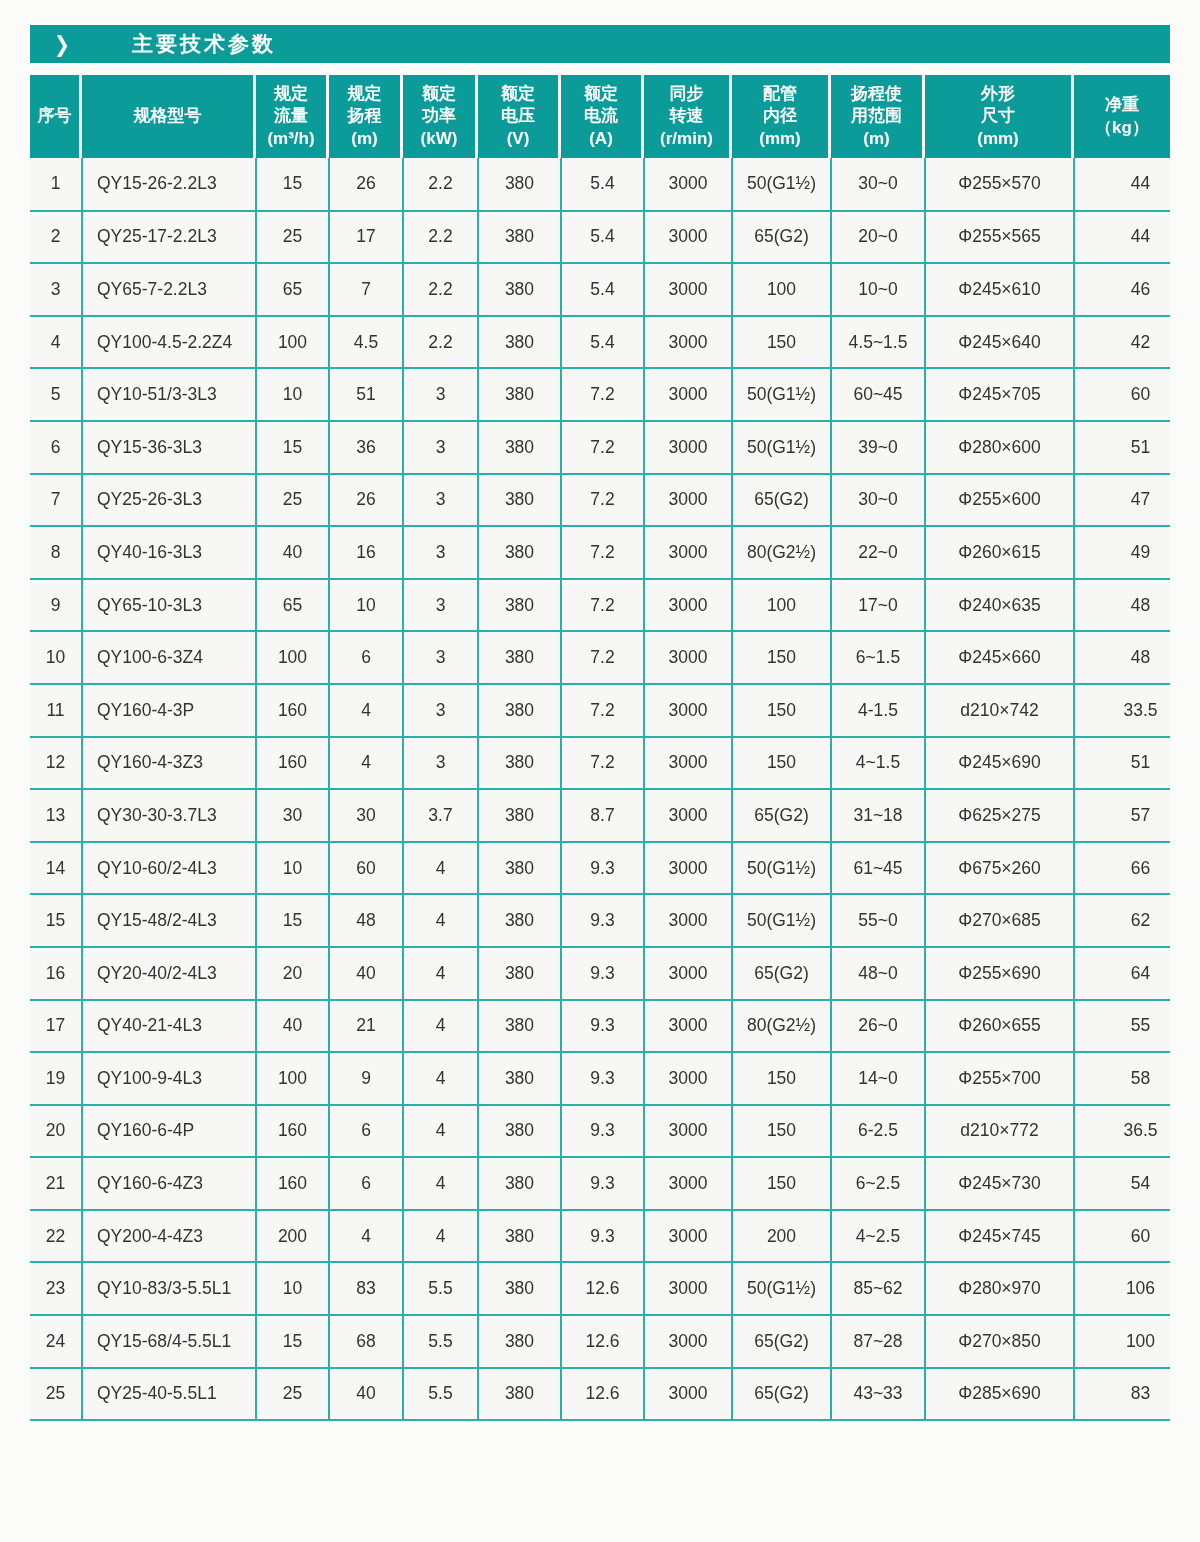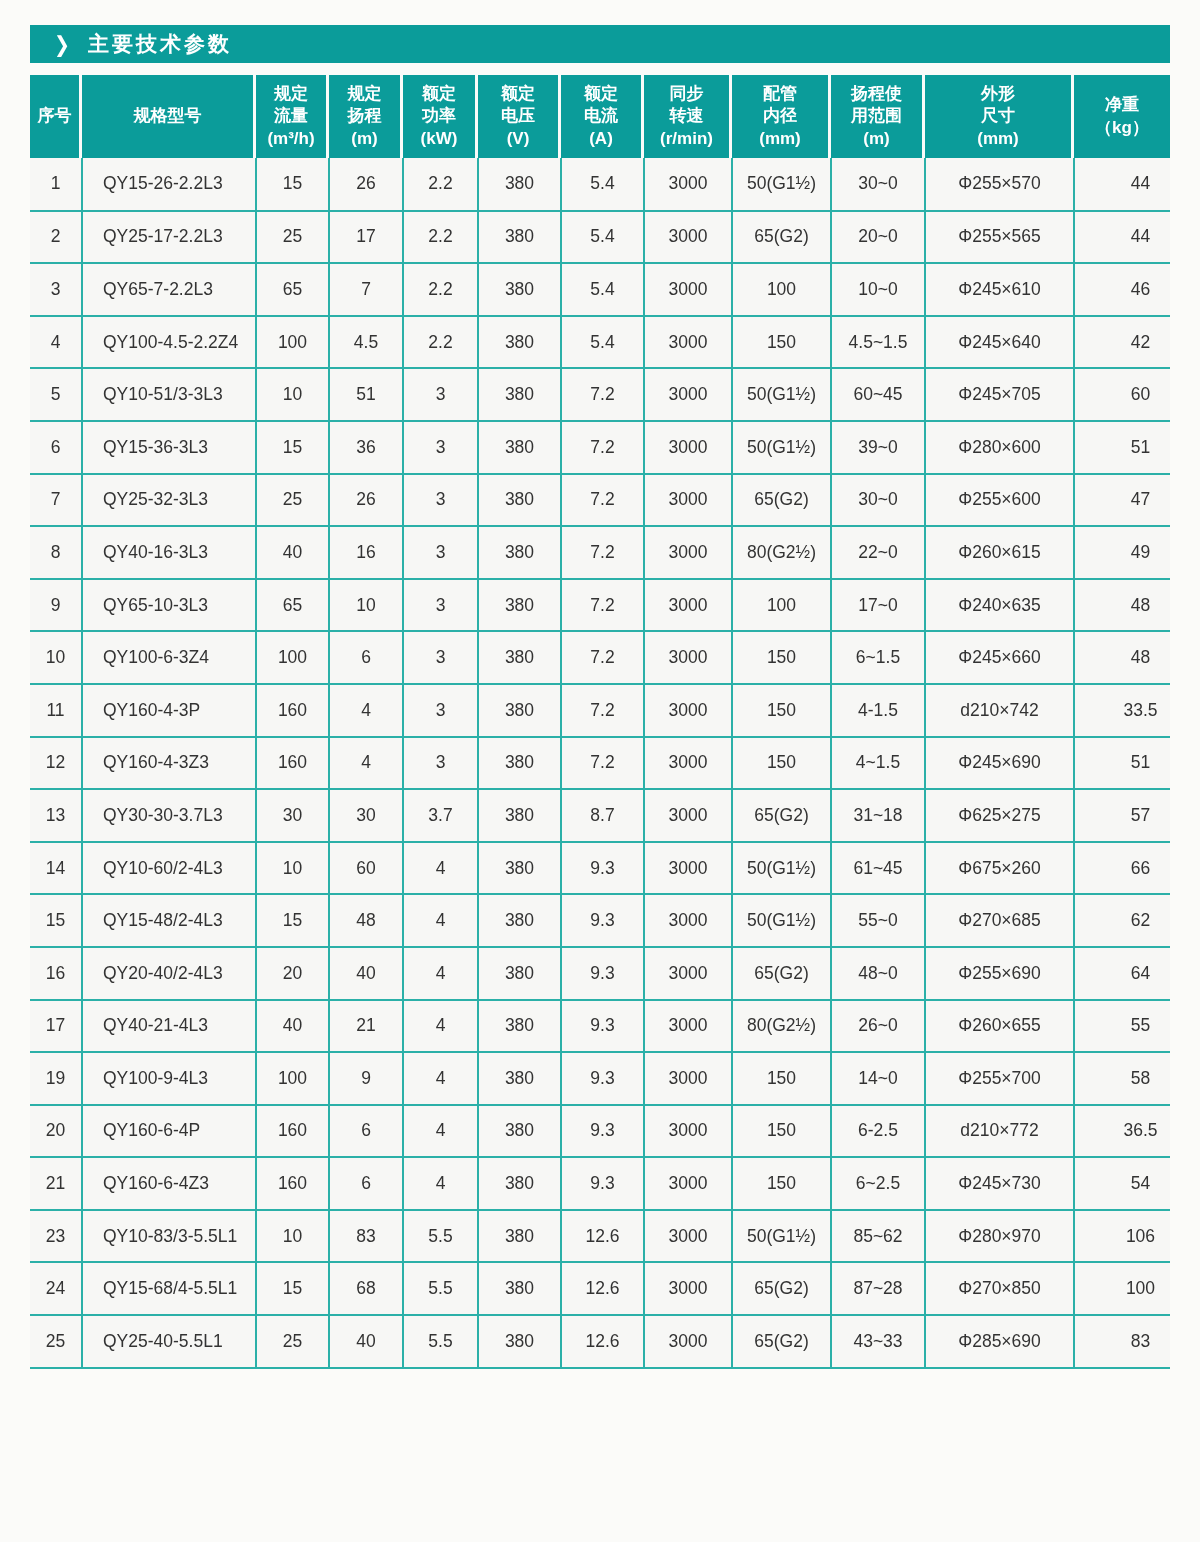--- a/index.html
+++ b/index.html
@@ -34,20 +34,21 @@
   .title-bar .arrow{
     font-size:19px;
     font-weight:bold;
     margin-right:18px;
     transform:scaleY(1.15);
   }
   .title-bar .title-text{
     font-size:21px;
     font-weight:bold;
     letter-spacing:3px;
+    margin-left:44px;
   }
   table{
     width:1140px;
     table-layout:fixed;
     border-spacing:0;
   }
   .header-table{
     margin-top:12px;
     border-collapse:separate;
   }
@@ -76,21 +77,21 @@
     vertical-align:middle;
     padding:0;
     overflow:hidden;
     white-space:nowrap;
   }
   .body-table td:first-child{border-left:none;}
   .body-table td:last-child{border-right:none;padding-left:36px;}
   .body-table tr:first-child td{border-top:none;}
   .body-table td.model{
     text-align:left;
-    padding-left:20px;
+    padding-left:14px;
   }
   
   col.c0{width:52px;}  col.c1{width:174px;} col.c2{width:73px;}
   col.c3{width:74px;}  col.c4{width:75px;}  col.c5{width:83px;}
   col.c6{width:83px;}  col.c7{width:88px;}  col.c8{width:99px;}
   col.c9{width:94px;}  col.c10{width:149px;}col.c11{width:96px;}
 </style>
 </head>
 <body>
 
@@ -229,21 +230,21 @@
           <td>380</td>
           <td>7.2</td>
           <td>3000</td>
           <td>50(G1½)</td>
           <td>39~0</td>
           <td>Φ280×600</td>
           <td>51</td>
         </tr>
         <tr>
           <td>7</td>
-          <td class="model">QY25-32-3L3</td>
+          <td class="model">QY25-26-3L3</td>
           <td>25</td>
           <td>26</td>
           <td>3</td>
           <td>380</td>
           <td>7.2</td>
           <td>3000</td>
           <td>65(G2)</td>
           <td>30~0</td>
           <td>Φ255×600</td>
           <td>47</td>
@@ -424,20 +425,34 @@
           <td>4</td>
           <td>380</td>
           <td>9.3</td>
           <td>3000</td>
           <td>150</td>
           <td>6~2.5</td>
           <td>Φ245×730</td>
           <td>54</td>
         </tr>
         <tr>
+          <td>22</td>
+          <td class="model">QY200-4-4Z3</td>
+          <td>200</td>
+          <td>4</td>
+          <td>4</td>
+          <td>380</td>
+          <td>9.3</td>
+          <td>3000</td>
+          <td>200</td>
+          <td>4~2.5</td>
+          <td>Φ245×745</td>
+          <td>60</td>
+        </tr>
+        <tr>
           <td>23</td>
           <td class="model">QY10-83/3-5.5L1</td>
           <td>10</td>
           <td>83</td>
           <td>5.5</td>
           <td>380</td>
           <td>12.6</td>
           <td>3000</td>
           <td>50(G1½)</td>
           <td>85~62</td>

